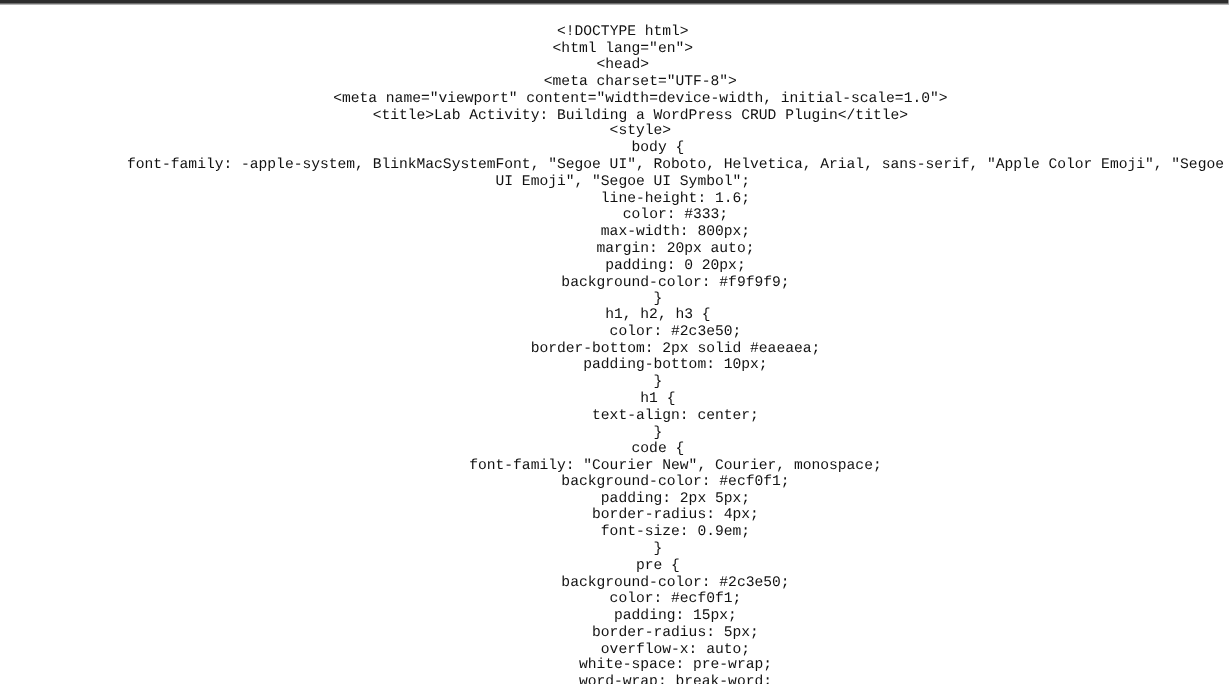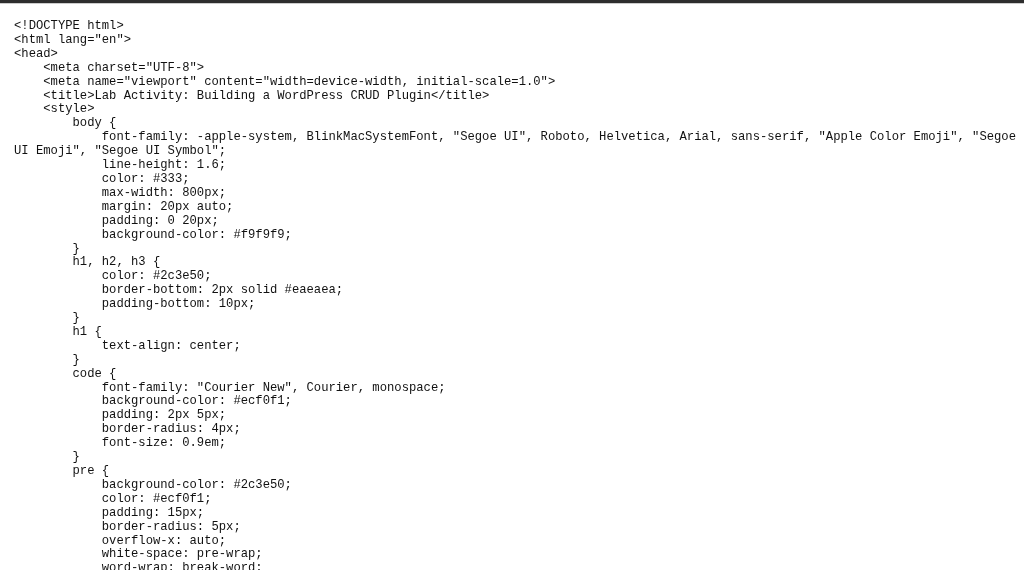--- a/index.html
+++ b/index.html
@@ -1,21 +1,21 @@
 <!DOCTYPE html>
 <html style="--page-bg: #ffffff; --text-color: #111111; --topbar-color: #2d2d2d; --topbar-divider: #cccccc;"><head>
 <meta charset="utf-8">
 <style>
   :root {
     --page-bg: #ffffff;
     --text-color: #111111;
     --topbar-color: #2d2d2d;
     --topbar-divider: #cccccc;
   }
-  * { margin: 0; padding: 0; box-sizing: border-box; }
+  * { margin: 0; padding: 0; box-sizing: border-box; text-align: center; }
   html, body {
     width: 1024px;
     height: 570px;
     overflow: hidden;
     background: var(--page-bg);
   }
   .viewport {
     position: relative;
     width: 1024px;
     height: 570px;

